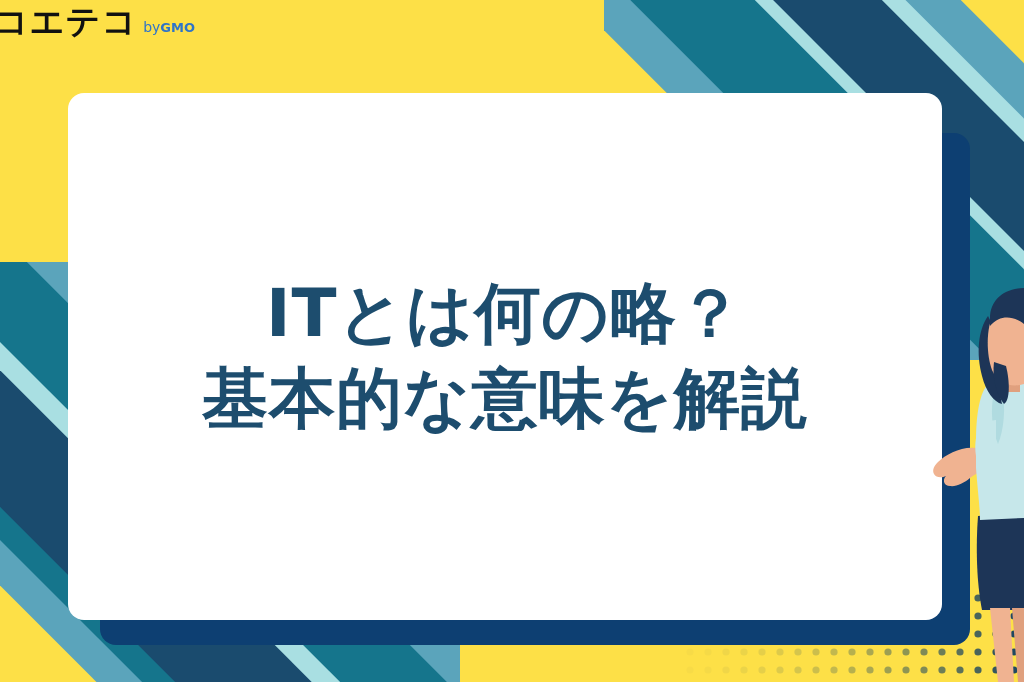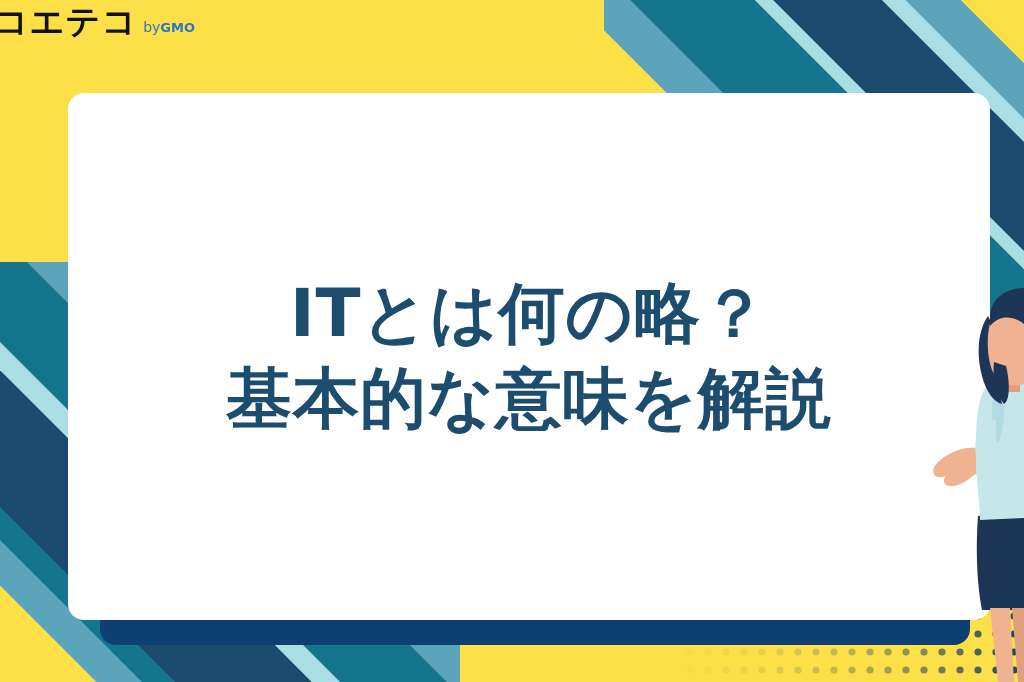--- a/index.html
+++ b/index.html
@@ -44,21 +44,21 @@
     position:absolute;right:0;bottom:0;width:420px;height:120px;z-index:5;
   }
 
   
   .card-shadow{
     position:absolute;left:100px;top:133px;width:870px;height:512px;
     background:#0d3f72;border-radius:16px;z-index:10;
   }
   .card{
     position:absolute;left:68px;top:93px;width:874px;height:527px;
-    background:#ffffff;border-radius:16px;z-index:20;padding-left:48px;
+    background:#ffffff;border-radius:16px;z-index:20;
   }
   .card-inner{
     position:absolute;inset:0;display:flex;align-items:center;justify-content:center;
   }
   .title{
     text-align:center;color:#1d4d6e;
     font-family:"DejaVu Sans","Liberation Sans",sans-serif;
     font-weight:700;font-size:66px;line-height:1.28;
     letter-spacing:1px;margin:0;padding:0 30px;
     white-space:pre-line;

